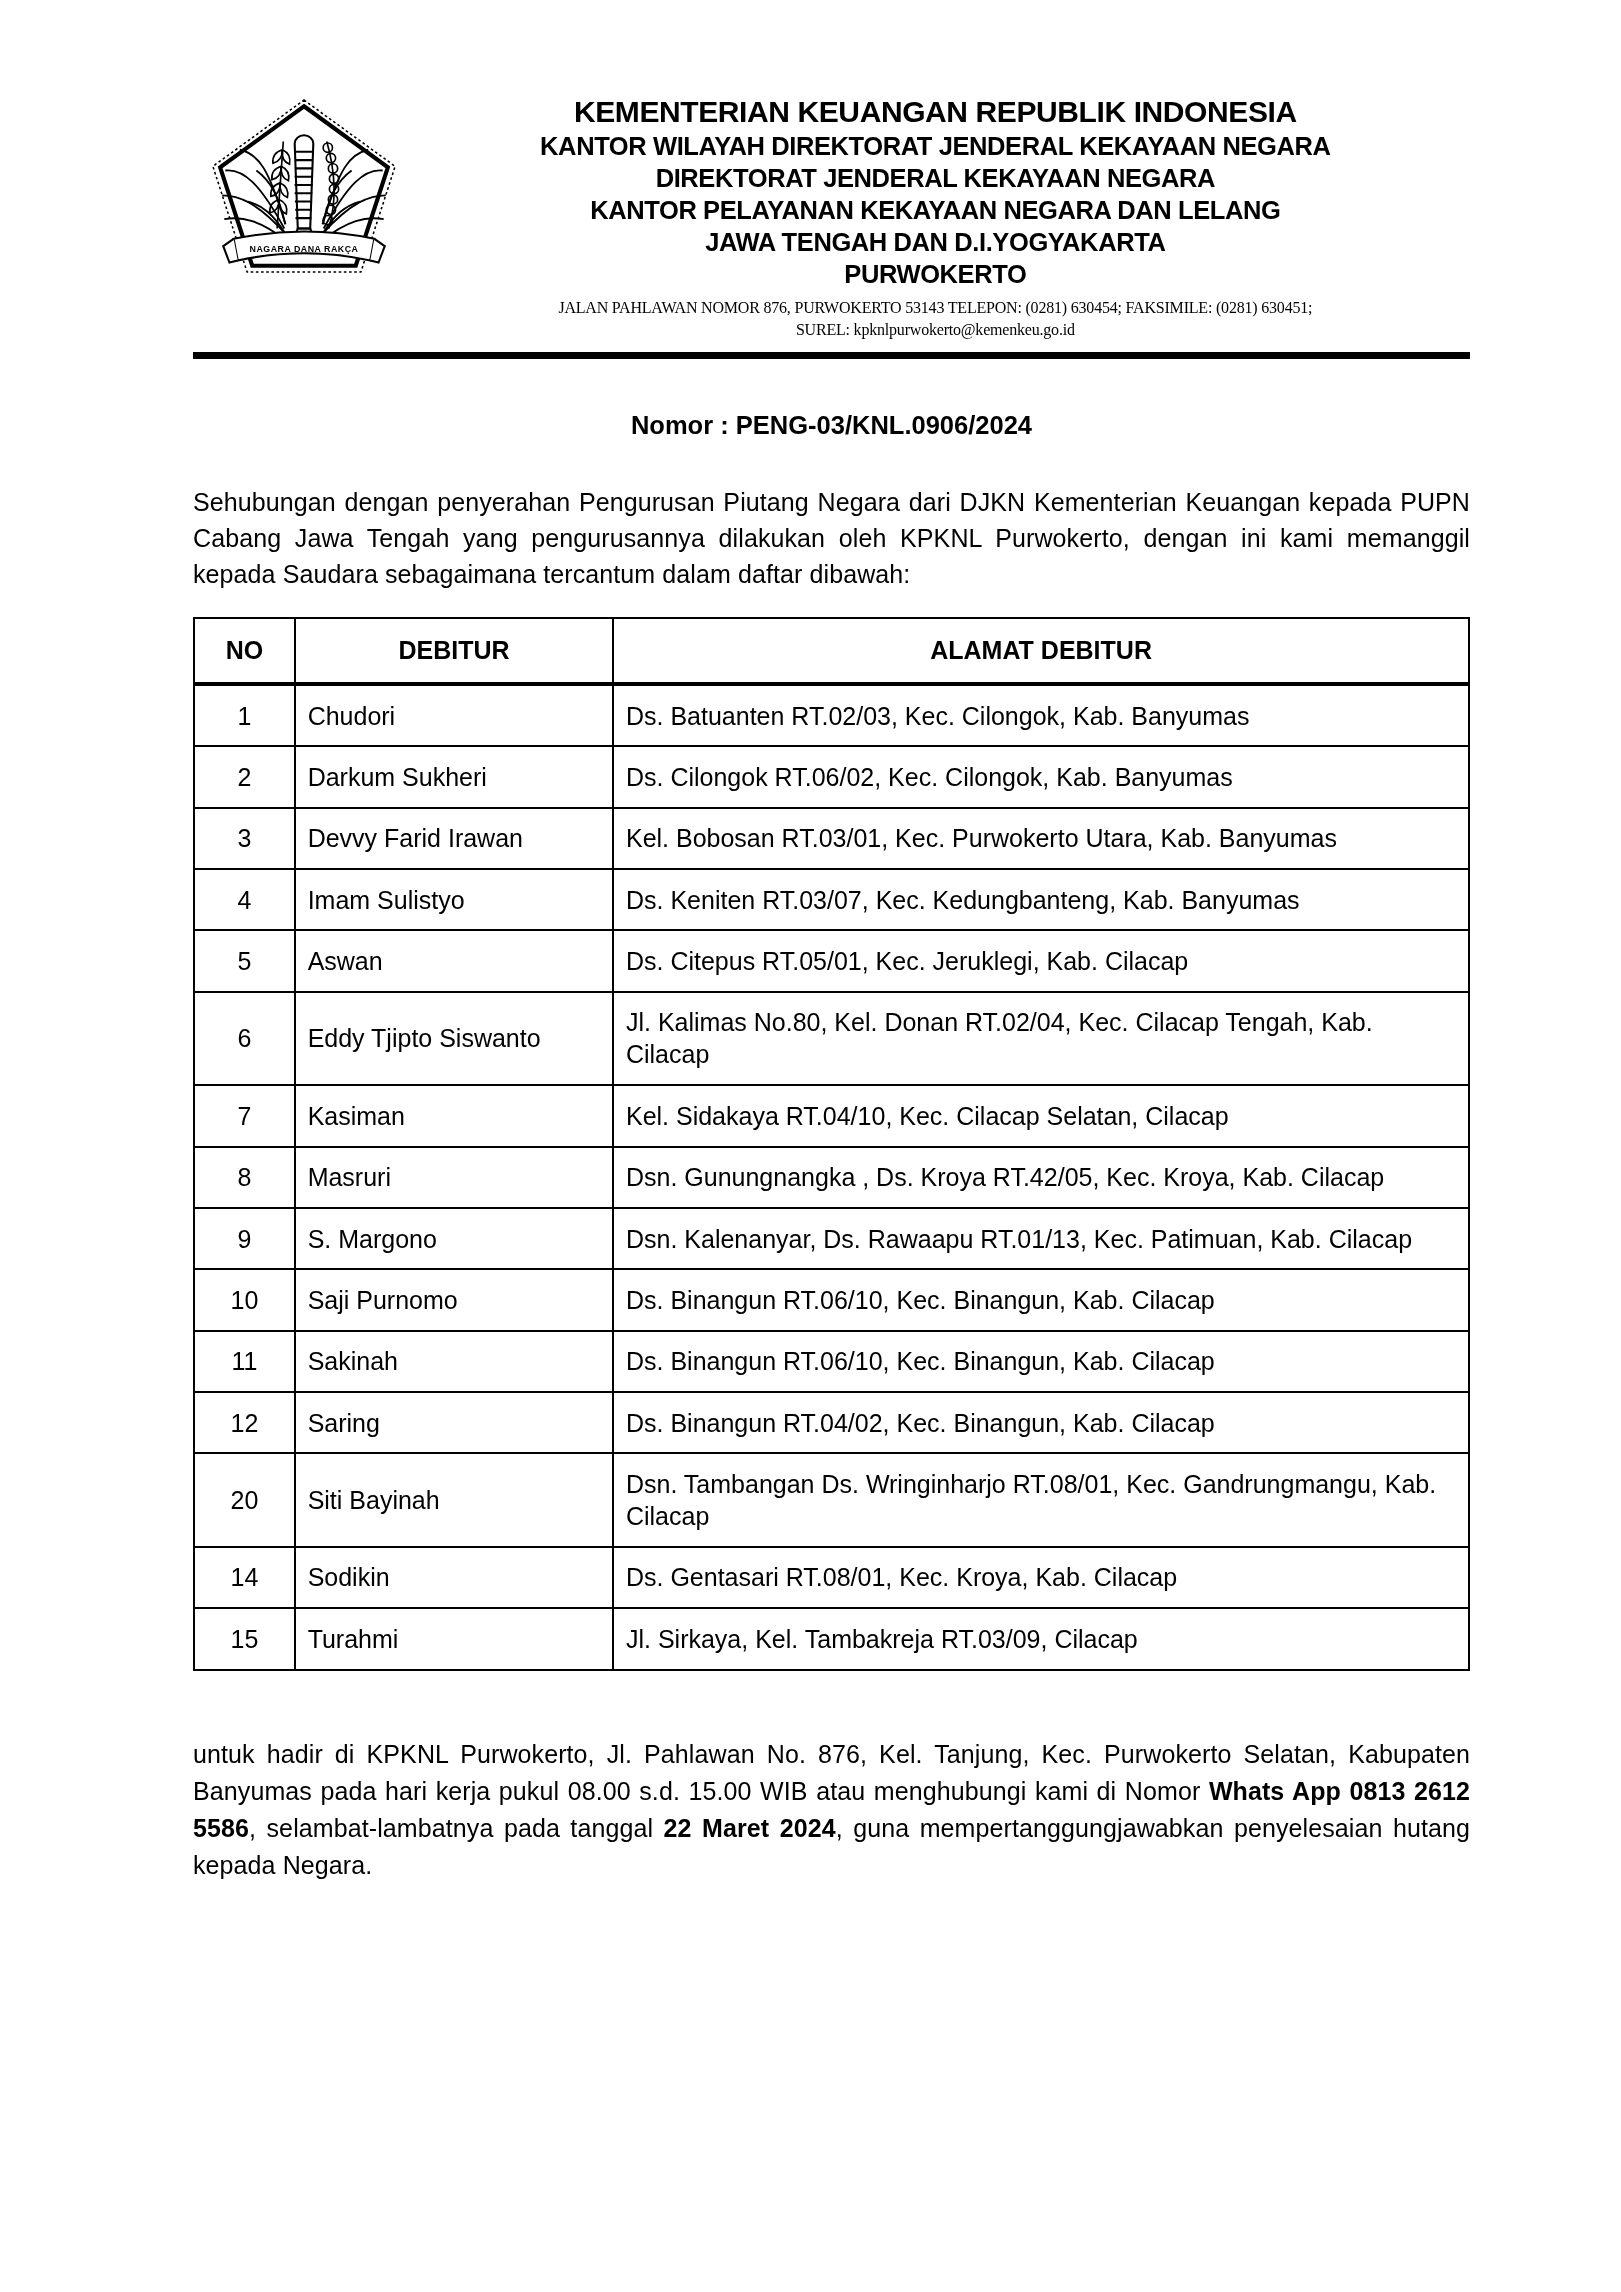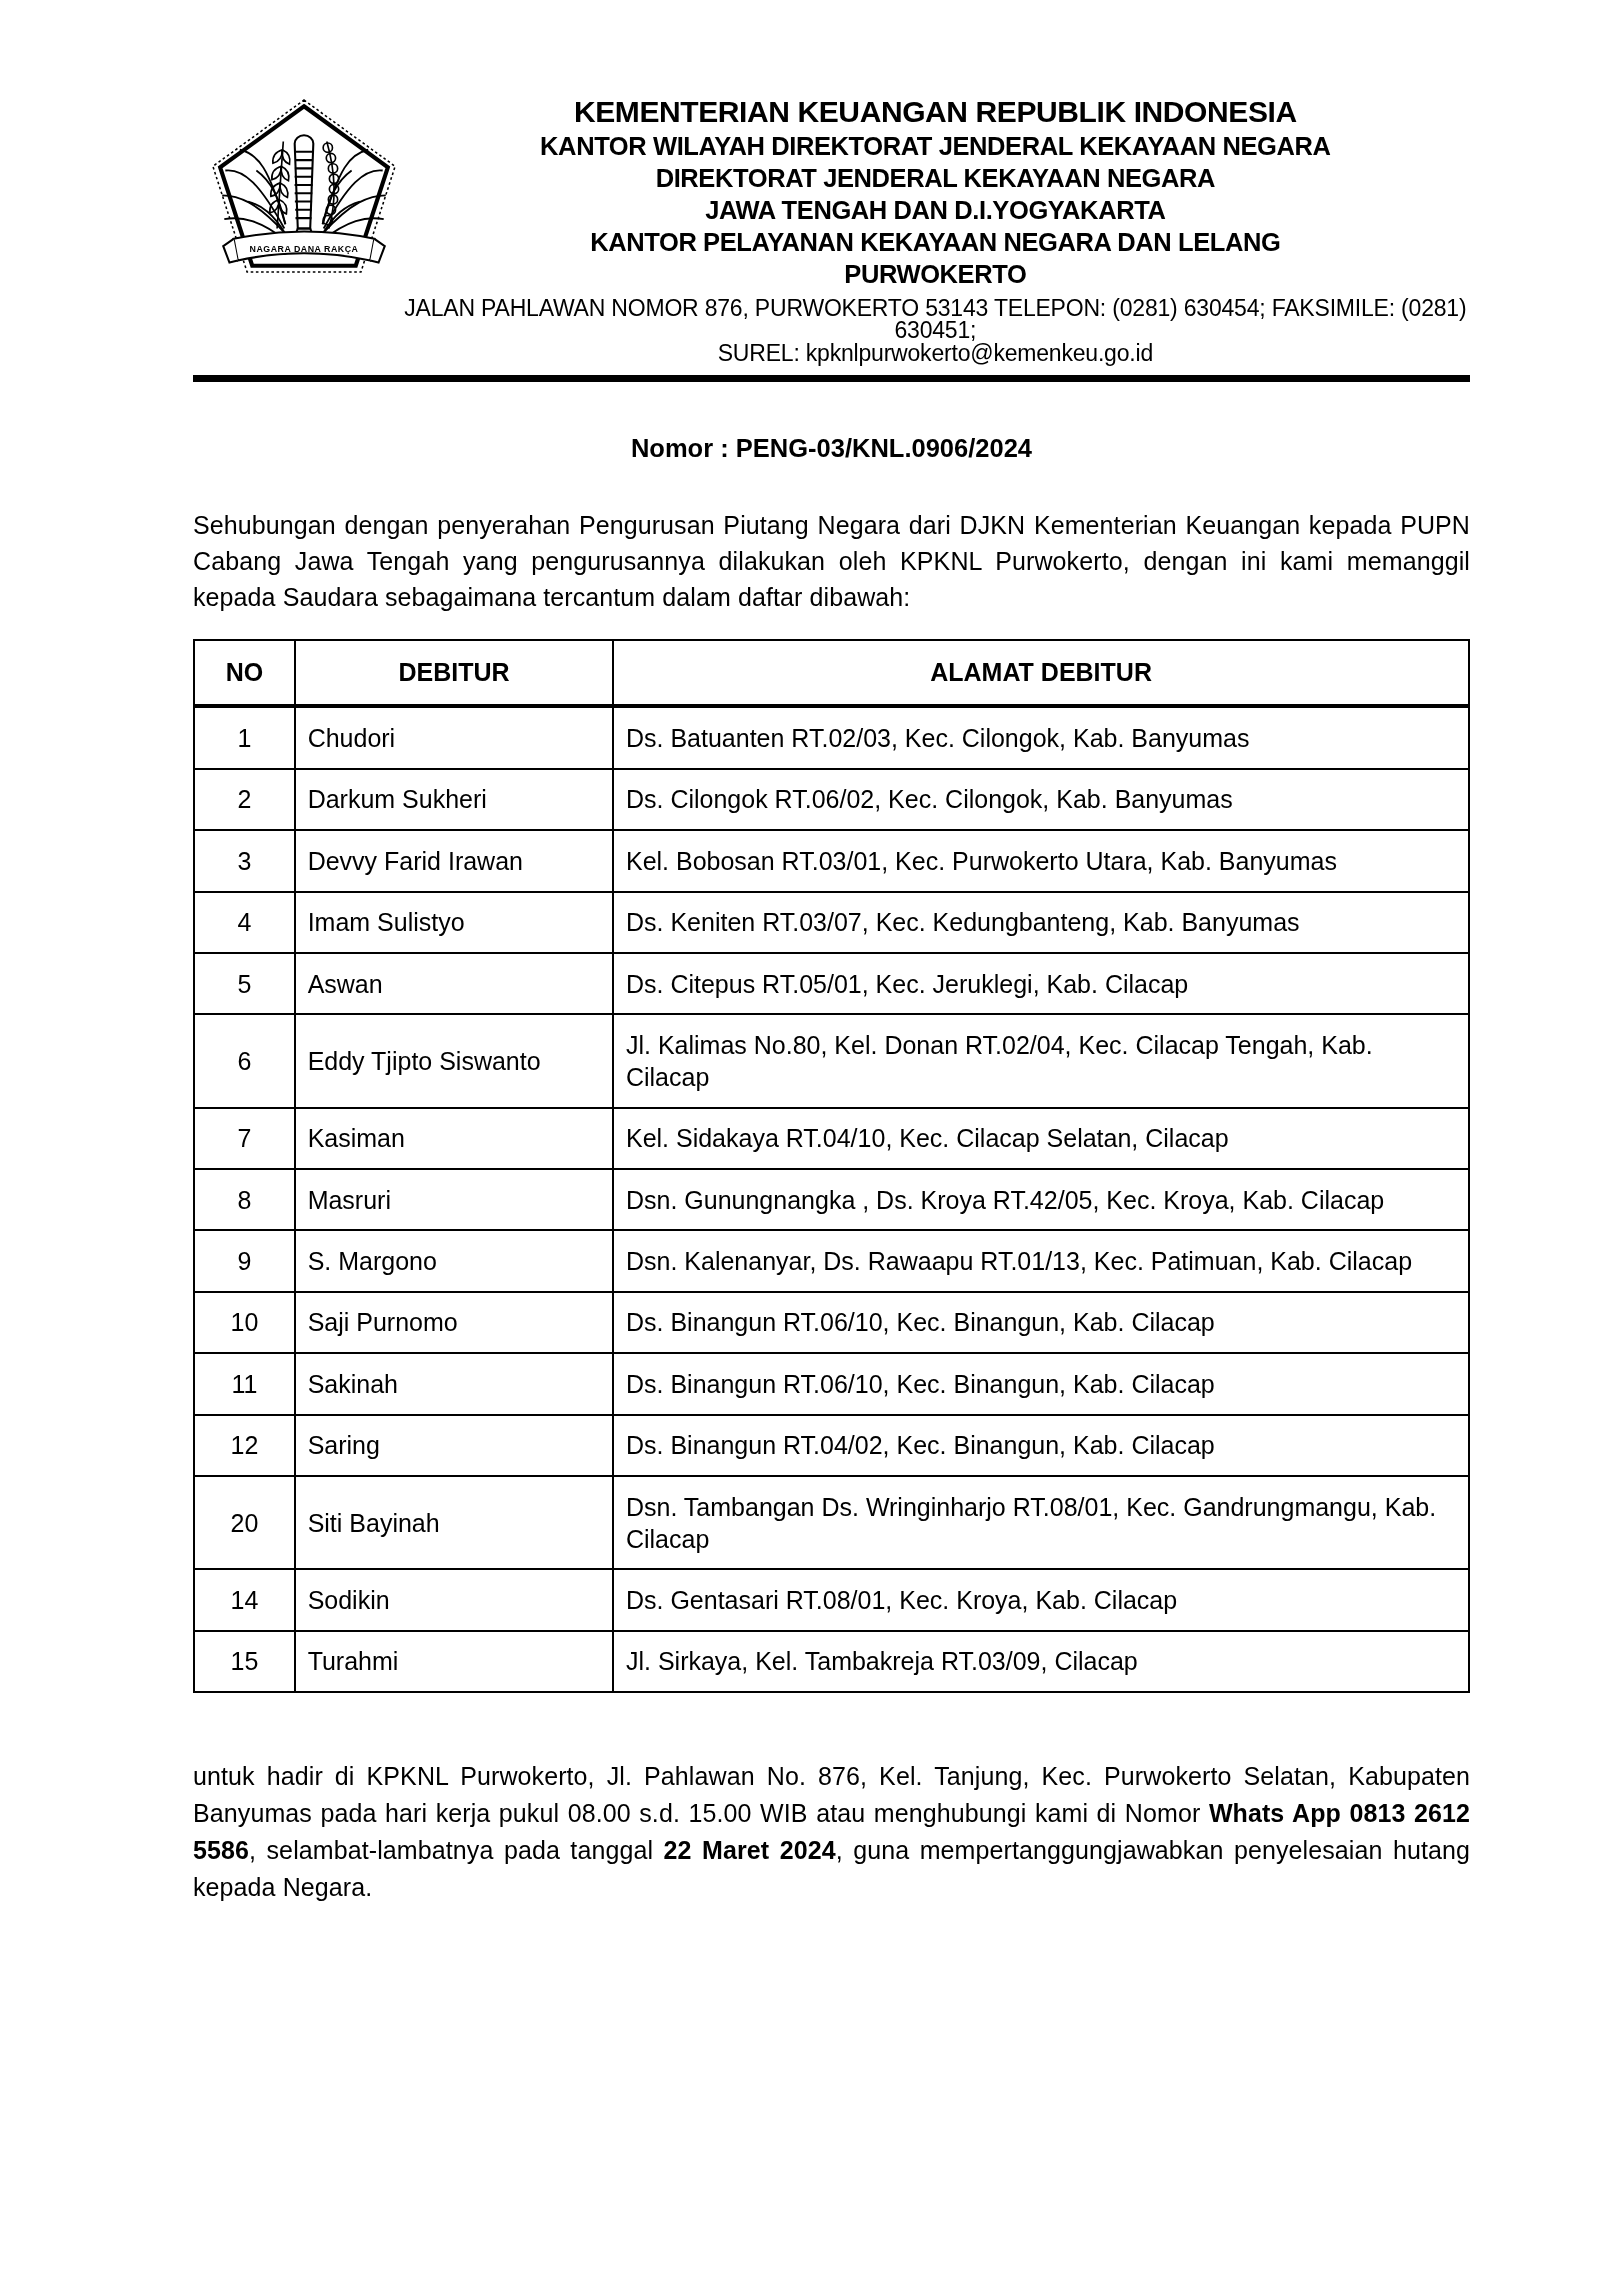--- a/index.html
+++ b/index.html
@@ -17,21 +17,21 @@
     overflow: hidden;
   }
 
   
   .letterhead { display: flex; align-items: flex-start; }
   .logo-box { flex: none; width: 194px; height: 176px; margin-left: 13.7px; margin-top: 11.8px; }
   .logo-box svg { width: 100%; height: 100%; }
   .head-text { flex: 1; text-align: center; padding-top: 7.8px; letter-spacing: -0.4px; }
   .head-line-1 { font-size: 30px; font-weight: bold; line-height: 36px; white-space: nowrap; }
   .head-line   { font-size: 25.5px; font-weight: bold; line-height: 32px; white-space: nowrap; }
-  .head-addr   { font-size: 23px; line-height: 22.5px; letter-spacing: -0.2px; }
+  .head-addr   { font-size: 16px; line-height: 22.5px; letter-spacing: -0.2px; font-family: Liberation Serif, serif; }
   .head-addr-first { margin-top: 6.9px; }
 
   .rule { height: 6.9px; background: #000; margin-top: 10.8px; }
 
   
   .title-block { text-align: center; margin-top: 45px; }
   .title-line { font-size: 25.5px; font-weight: bold; line-height: 43px; }
 
   
   .para {
@@ -135,22 +135,22 @@
           <path d="M158,136 L168,143 L162,159 L154,157" stroke-width="2" fill="#fff"></path>
           <text x="90" y="149" text-anchor="middle" font-size="8.5" font-weight="bold" letter-spacing="0.5" stroke="none" fill="#000">NAGARA DANA RAKÇA</text>
         </g>
       </svg>
     </div>
 
     <div class="head-text">
       <div class="head-line-1">KEMENTERIAN KEUANGAN REPUBLIK INDONESIA</div>
       <div class="head-line">KANTOR WILAYAH DIREKTORAT JENDERAL KEKAYAAN NEGARA</div>
       <div class="head-line">DIREKTORAT JENDERAL KEKAYAAN NEGARA</div>
+      <div class="head-line">KANTOR PELAYANAN KEKAYAAN NEGARA DAN LELANG</div>
       <div class="head-line">JAWA TENGAH DAN D.I.YOGYAKARTA</div>
-      <div class="head-line">KANTOR PELAYANAN KEKAYAAN NEGARA DAN LELANG</div>
       <div class="head-line">PURWOKERTO</div>
       <div class="head-addr head-addr-first">JALAN PAHLAWAN NOMOR 876, PURWOKERTO 53143 TELEPON: (0281) 630454; FAKSIMILE: (0281) 630451;</div>
       <div class="head-addr">SUREL: kpknlpurwokerto@kemenkeu.go.id</div>
     </div>
   </div>
 
   <div class="rule"></div>
 
   <div class="title-block">
     <div class="title-line">Nomor : PENG-03/KNL.0906/2024</div>

